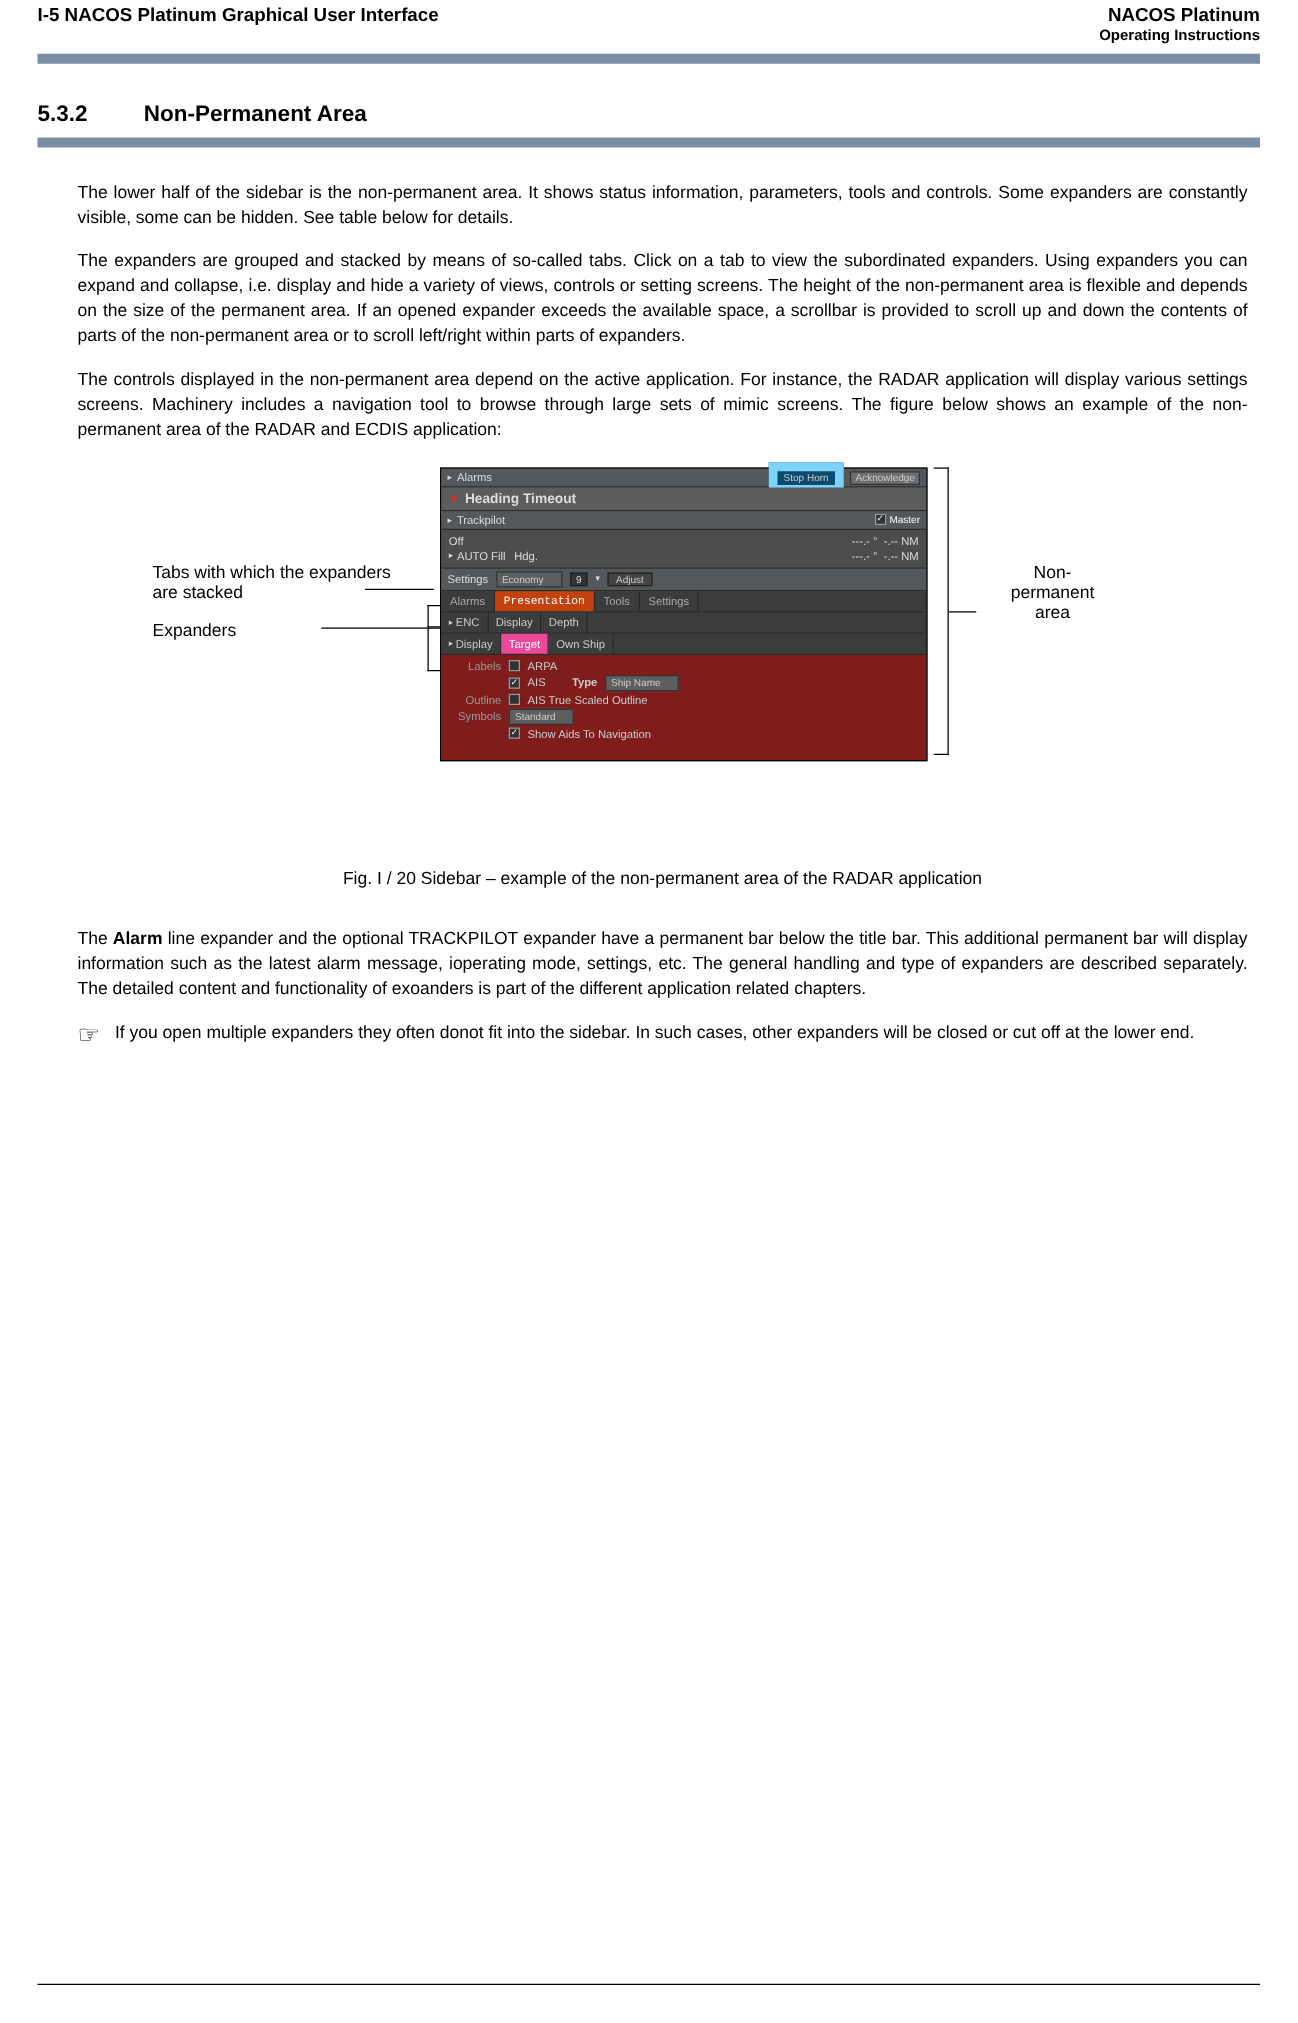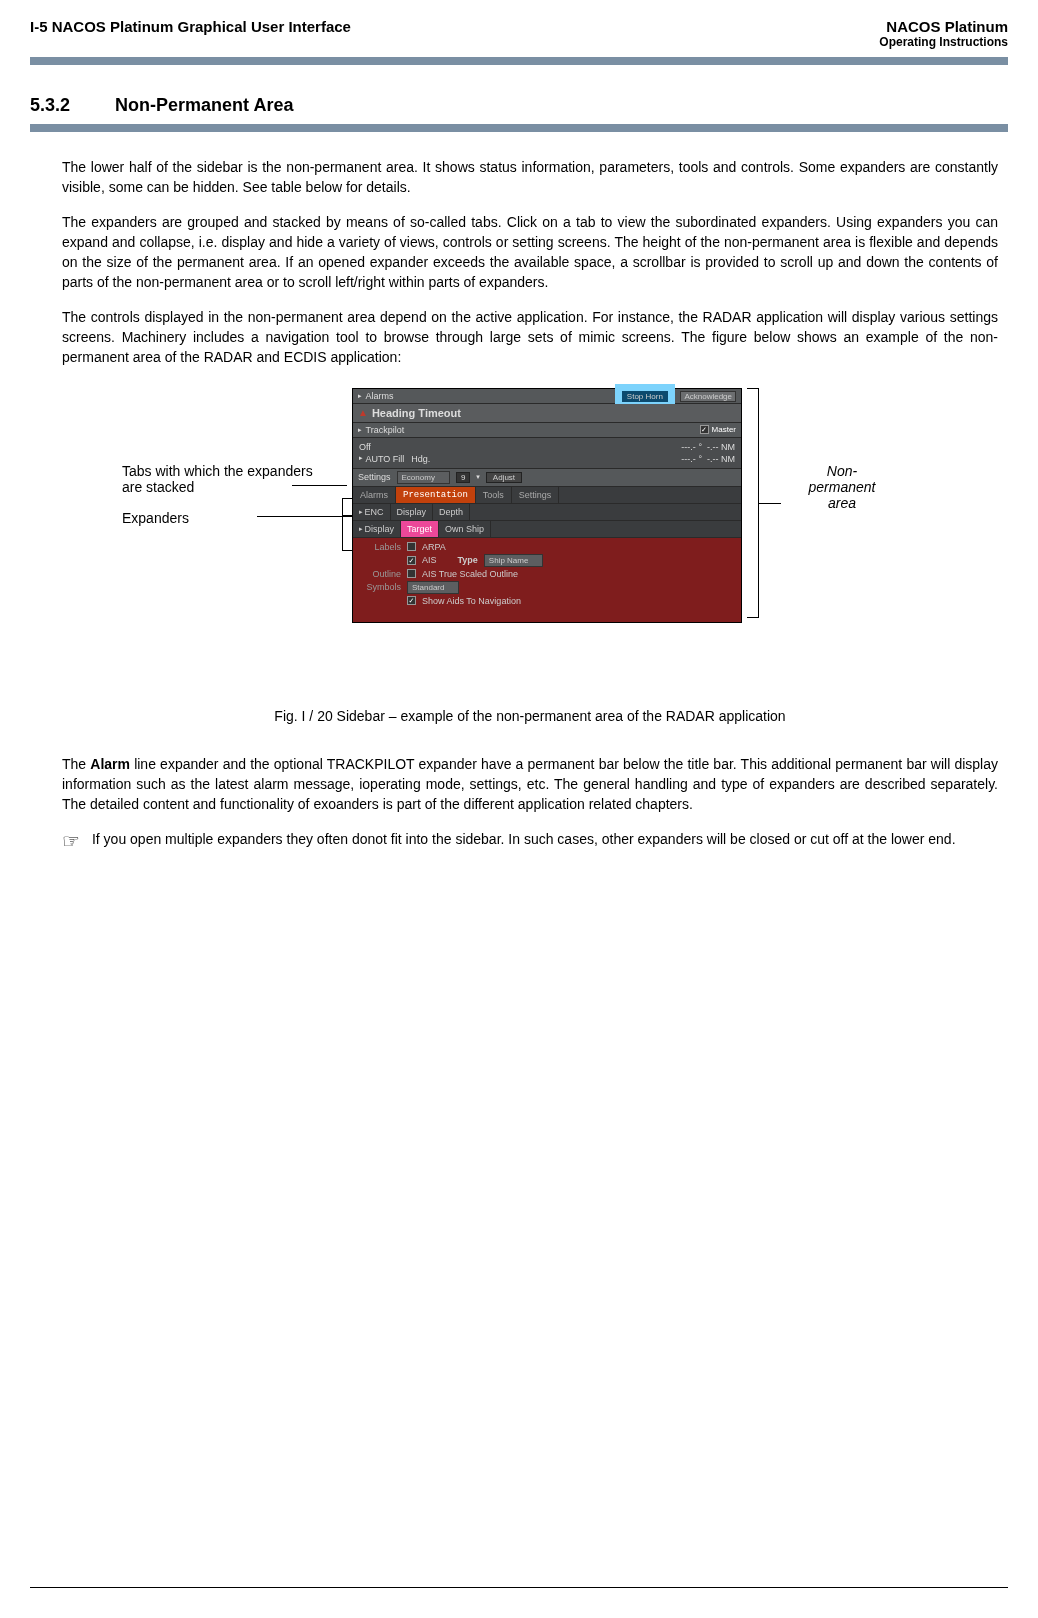--- a/index.html
+++ b/index.html
@@ -10,21 +10,21 @@
     body {
       font-family: Verdana, Geneva, sans-serif;
       font-size: 14px;
       color: #000;
       background: #fff;
       width: 1038px;
       height: 1618px;
       position: relative;
     }
     .page {
-      padding: 18px 30px;
+      padding: 4px 30px;
       position: relative;
       height: 100%;
     }
     .header {
       display: flex;
       justify-content: space-between;
       margin-bottom: 8px;
     }
     .header-left {
       font-weight: bold;
@@ -198,21 +198,21 @@
       border:1px solid #333;
       position:relative;
     }
     .annotation {
       position: absolute;
       font-size: 14px;
       color: #000;
     }
     .ann-tabs { left: 60px; top: 75px; width: 200px; text-align: left; }
     .ann-expanders { left: 60px; top: 122px; }
-    .ann-nonperm { right: -70px; top: 75px; width: 120px; text-align: center; left: 695px; font-style: italic;}
+    .ann-nonperm { right: -70px; top: 75px; width: 120px; text-align: center; left: 695px;}
     .bracket-left {
       position: absolute;
       border-left: 1px solid #000;
       border-top: 1px solid #000;
       border-bottom: 1px solid #000;
     }
     .bracket-tabs {
       left: 280px;
       top: 110px;
       width: 10px;

